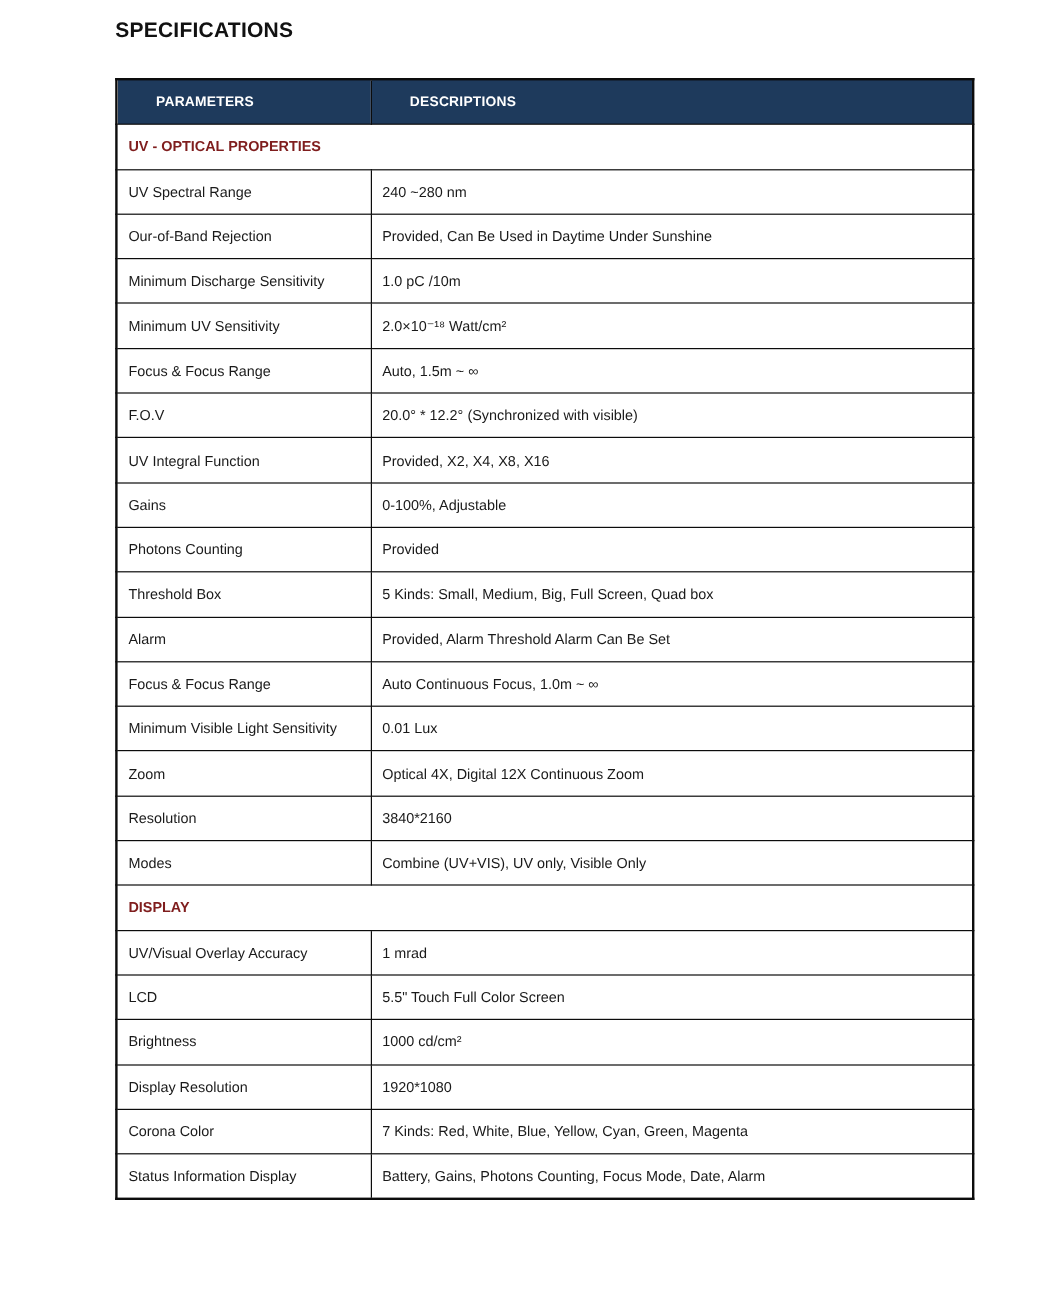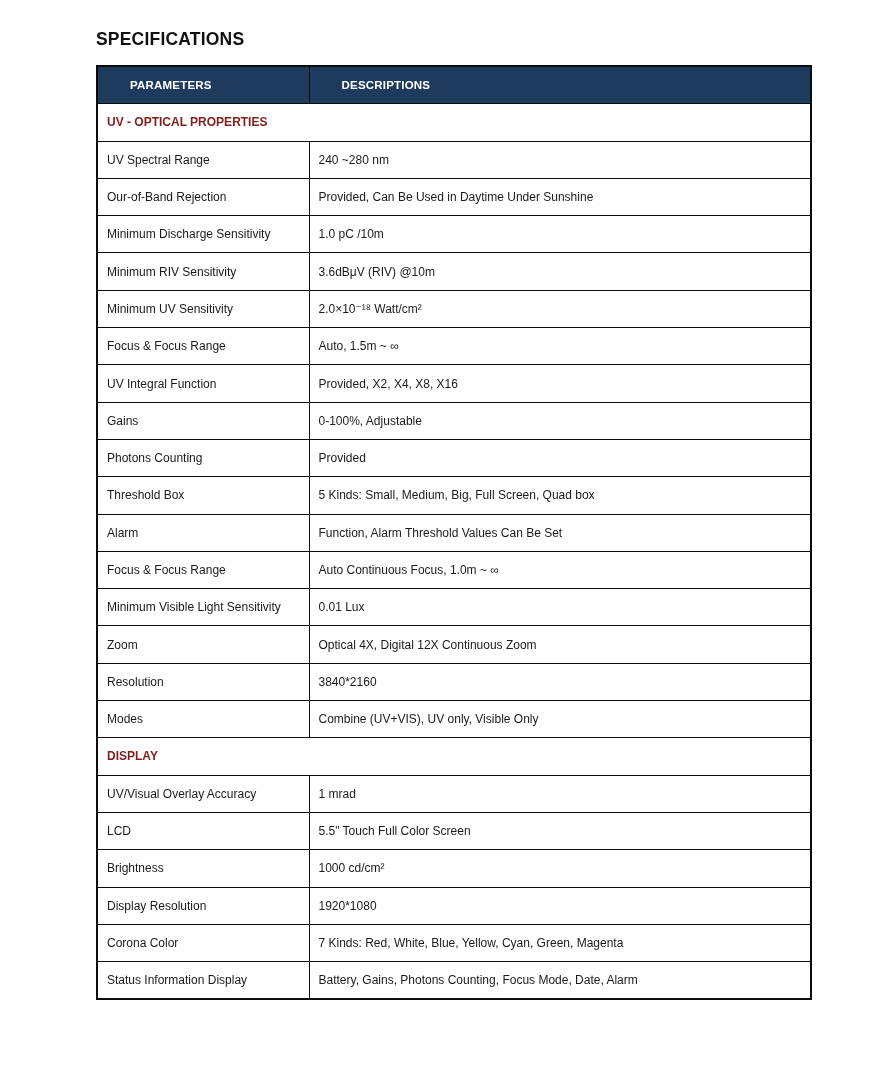--- a/index.html
+++ b/index.html
@@ -11,21 +11,21 @@
     position: relative;
     width: 882px;
     height: 1084px;
     background: #ffffff;
     font-family: "Liberation Sans", "DejaVu Sans", sans-serif;
     color: #1a1a1a;
   }
   .page-title {
     position: absolute;
     left: 96px;
-    top: 29px;
+    top: 15px;
     font-size: 17.5px;
     font-weight: bold;
     letter-spacing: 0.2px;
     color: #111111;
     text-align: center;
   }
   .spec-table {
     position: absolute;
     left: 96px;
     top: 65px;
@@ -94,50 +94,50 @@
         </tr>
         <tr>
           <td class="param-cell">Our-of-Band Rejection</td>
           <td class="desc-cell">Provided, Can Be Used in Daytime Under Sunshine</td>
         </tr>
         <tr>
           <td class="param-cell">Minimum Discharge Sensitivity</td>
           <td class="desc-cell">1.0 pC /10m</td>
         </tr>
         <tr>
-          <td class="param-cell">Minimum RIV Sensitivity</td>
-          <td class="desc-cell">3.6dBμV (RIV) @10m</td>
-        </tr>
-        <tr>
           <td class="param-cell">Minimum UV Sensitivity</td>
           <td class="desc-cell">2.0×10⁻¹⁸ Watt/cm²</td>
         </tr>
         <tr>
           <td class="param-cell">Focus &amp; Focus Range</td>
           <td class="desc-cell">Auto, 1.5m ~ ∞</td>
+        </tr>
+        <tr>
+          <td class="param-cell">F.O.V</td>
+          <td class="desc-cell">20.0° * 12.2° (Synchronized with visible)</td>
         </tr>
         <tr>
           <td class="param-cell">UV Integral Function</td>
           <td class="desc-cell">Provided, X2, X4, X8, X16</td>
         </tr>
         <tr>
           <td class="param-cell">Gains</td>
           <td class="desc-cell">0-100%, Adjustable</td>
         </tr>
         <tr>
           <td class="param-cell">Photons Counting</td>
           <td class="desc-cell">Provided</td>
         </tr>
         <tr>
           <td class="param-cell">Threshold Box</td>
           <td class="desc-cell">5 Kinds: Small, Medium, Big, Full Screen, Quad box</td>
         </tr>
         <tr>
           <td class="param-cell">Alarm</td>
-          <td class="desc-cell">Function, Alarm Threshold Values Can Be Set</td>
+          <td class="desc-cell">Provided, Alarm Threshold Alarm Can Be Set</td>
         </tr>
         <tr>
           <td class="param-cell">Focus &amp; Focus Range</td>
           <td class="desc-cell">Auto Continuous Focus, 1.0m ~ ∞</td>
         </tr>
         <tr>
           <td class="param-cell">Minimum Visible Light Sensitivity</td>
           <td class="desc-cell">0.01 Lux</td>
         </tr>
         <tr>

